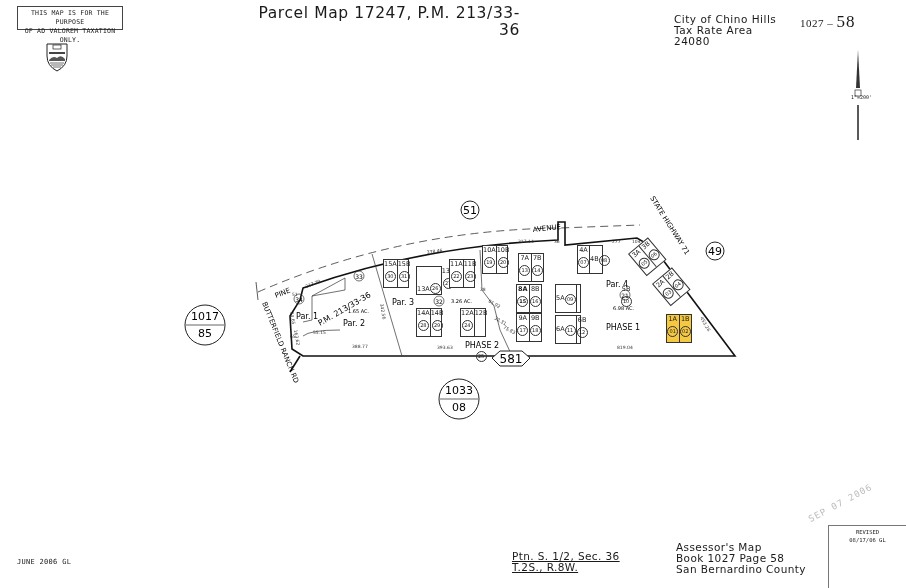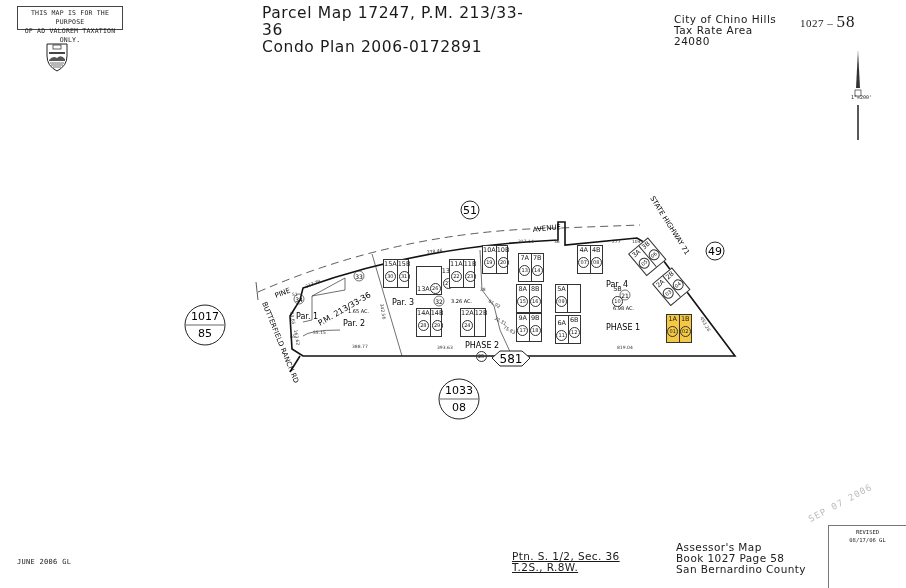--- a/index.html
+++ b/index.html
@@ -1,19 +1,19 @@
 <!DOCTYPE html>
 <html><head>
   <meta charset="utf-8">
   <style>
     html, body { margin: 0; padding: 0; background: #ffffff; }
     body { width: 906px; height: 588px; position: relative; overflow: hidden; font-family: "DejaVu Sans Mono", monospace; color: #1a1a1a; }
     .abs { position: absolute; }
     .disclaimer { left: 17px; top: 6px; width: 106px; height: 24px; border: 1px solid #444; font-size: 6.5px; line-height: 9px; text-align: center; padding-top: 2px; box-sizing: border-box; letter-spacing: 0.2px; }
-    .title { left: 250px; top: 5px; width: 270px; text-align: left; font-family: "DejaVu Sans", sans-serif; font-size: 15.5px; line-height: 17px; letter-spacing: 0.6px; margin-left: 12px; }
+    .title { left: 250px; top: 5px; width: 270px; text-align: right; font-family: "DejaVu Sans", sans-serif; font-size: 15.5px; line-height: 17px; letter-spacing: 0.6px; }
     .city { left: 674px; top: 14px; font-family: "DejaVu Sans", sans-serif; font-size: 10.5px; line-height: 11px; letter-spacing: 0.5px; }
     .pagenum { left: 800px; top: 12px; font-family: Liberation Serif, serif; font-size: 11px; letter-spacing: 0.5px; text-align: right; }
     .pagenum .big { font-size: 17px; letter-spacing: 1px; }
     .scale { left: 851px; top: 94px; font-size: 5px; }
     .june { left: 17px; top: 558px; font-size: 7px; letter-spacing: 0.3px; }
     .ptn { left: 512px; top: 551px; font-family: "DejaVu Sans", sans-serif; font-size: 10.5px; line-height: 11px; letter-spacing: 0.4px; text-decoration: underline; }
     .assessor { left: 676px; top: 542px; font-family: "DejaVu Sans", sans-serif; font-size: 10.5px; line-height: 11px; letter-spacing: 0.4px; }
     .revised { left: 828px; top: 525px; width: 78px; height: 63px; border-left: 1px solid #777; border-top: 1px solid #777; font-size: 5.5px; line-height: 8px; text-align: center; padding-top: 2px; box-sizing: border-box; }
     .stamp { left: 805px; top: 498px; font-size: 9px; color: #bbb; transform: rotate(-28deg); letter-spacing: 1px; }
     svg text { font-family: "DejaVu Sans", sans-serif; }
@@ -29,21 +29,20 @@
 <svg class="abs" style="left:44px;top:42px" width="26" height="30" viewBox="0 0 26 30">
   <path d="M3 2 L23 2 L23 14 Q23 24 13 29 Q3 24 3 14 Z" fill="#fff" stroke="#222" stroke-width="1"></path>
   <rect x="9" y="3" width="8" height="4" fill="none" stroke="#222" stroke-width="0.7"></rect>
   <rect x="5" y="10" width="16" height="2" fill="#444"></rect>
   <path d="M5 18 Q9 13 13 16 Q17 12 21 17 L21 19 L5 19 Z" fill="#555"></path>
   <path d="M6 21 L20 21 M7 23 L19 23 M9 25 L17 25" stroke="#333" stroke-width="0.7"></path>
 </svg>
 
 <div class="abs title">
   <div>Parcel Map 17247, P.M. 213/33-36</div>
-  <div>Condo Plan 2006-0172891</div>
 </div>
 
 <div class="abs city">
   <div>City of Chino Hills</div>
   <div>Tax Rate Area</div>
   <div>24080</div>
 </div>
 
 <div class="abs pagenum">
   <span>1027 –</span>
@@ -210,21 +209,21 @@
       <div style="flex: 1 1 0%; display: flex; flex-direction: column; align-items: center; font-size: 6.5px; line-height: 9px; border-right: 1px solid rgb(51, 51, 51);">
         <span>7A</span>
         <span style="width: 9px; height: 9px; border: 1px solid rgb(51, 51, 51); border-radius: 50%; font-size: 5px; line-height: 9px; text-align: center; margin-top: 2px;">13</span>
       </div>
       <div style="flex: 1 1 0%; display: flex; flex-direction: column; align-items: center; font-size: 6.5px; line-height: 9px;">
         <span>7B</span>
         <span style="width: 9px; height: 9px; border: 1px solid rgb(51, 51, 51); border-radius: 50%; font-size: 5px; line-height: 9px; text-align: center; margin-top: 2px;">14</span>
       </div>
     </div>
     <div style="position: absolute; left: 516px; top: 284px; width: 24px; height: 27px; border: 1px solid rgb(51, 51, 51); display: flex; font-family: &quot;DejaVu Sans&quot;, sans-serif; background: rgb(255, 255, 255);">
-      <div style="flex: 1 1 0%; display: flex; flex-direction: column; align-items: center; font-size: 6.5px; line-height: 9px; border-right: 1px solid rgb(51, 51, 51);">
+      <div style="flex: 1 1 0%; display: flex; flex-direction: column; align-items: center; font-size: 6.5px; line-height: 9px; border-right: 1px solid rgb(51, 51, 51); font-weight: bold;">
         <span>8A</span>
         <span style="width: 9px; height: 9px; border: 1px solid rgb(51, 51, 51); border-radius: 50%; font-size: 5px; line-height: 9px; text-align: center; margin-top: 2px;">15</span>
       </div>
       <div style="flex: 1 1 0%; display: flex; flex-direction: column; align-items: center; font-size: 6.5px; line-height: 9px;">
         <span>8B</span>
         <span style="width: 9px; height: 9px; border: 1px solid rgb(51, 51, 51); border-radius: 50%; font-size: 5px; line-height: 9px; text-align: center; margin-top: 2px;">16</span>
       </div>
     </div>
     <div style="position: absolute; left: 516px; top: 313px; width: 24px; height: 27px; border: 1px solid rgb(51, 51, 51); display: flex; font-family: &quot;DejaVu Sans&quot;, sans-serif; background: rgb(255, 255, 255);">
       <div style="flex: 1 1 0%; display: flex; flex-direction: column; align-items: center; font-size: 6.5px; line-height: 9px; border-right: 1px solid rgb(51, 51, 51);">
@@ -234,37 +233,37 @@
       <div style="flex: 1 1 0%; display: flex; flex-direction: column; align-items: center; font-size: 6.5px; line-height: 9px;">
         <span>9B</span>
         <span style="width: 9px; height: 9px; border: 1px solid rgb(51, 51, 51); border-radius: 50%; font-size: 5px; line-height: 9px; text-align: center; margin-top: 2px;">18</span>
       </div>
     </div>
     <div style="position: absolute; left: 577px; top: 245px; width: 24px; height: 27px; border: 1px solid rgb(51, 51, 51); display: flex; font-family: &quot;DejaVu Sans&quot;, sans-serif; background: rgb(255, 255, 255);">
       <div style="flex: 1 1 0%; display: flex; flex-direction: column; align-items: center; font-size: 6.5px; line-height: 9px; border-right: 1px solid rgb(51, 51, 51);">
         <span>4A</span>
         <span style="width: 9px; height: 9px; border: 1px solid rgb(51, 51, 51); border-radius: 50%; font-size: 5px; line-height: 9px; text-align: center; margin-top: 2px;">07</span>
       </div>
-      <div style="flex: 1 1 0%; display: flex; flex-direction: column; align-items: center; font-size: 6.5px; line-height: 9px;">
+      <div style="flex: 1 1 0%; display: flex; flex-direction: row; align-items: center; font-size: 6.5px; line-height: 9px;">
         <span>4B</span>
         <span style="width: 9px; height: 9px; border: 1px solid rgb(51, 51, 51); border-radius: 50%; font-size: 5px; line-height: 9px; text-align: center; margin-top: 2px;">08</span>
       </div>
     </div>
     <div style="position: absolute; left: 555px; top: 284px; width: 24px; height: 27px; border: 1px solid rgb(51, 51, 51); display: flex; font-family: &quot;DejaVu Sans&quot;, sans-serif; background: rgb(255, 255, 255);">
-      <div style="flex: 1 1 0%; display: flex; flex-direction: column; align-items: center; font-size: 6.5px; line-height: 9px; border-right: 1px solid rgb(51, 51, 51);">
+      <div style="flex: 1 1 0%; display: flex; flex-direction: row; align-items: center; font-size: 6.5px; line-height: 9px; border-right: 1px solid rgb(51, 51, 51);">
         <span>5A</span>
         <span style="width: 9px; height: 9px; border: 1px solid rgb(51, 51, 51); border-radius: 50%; font-size: 5px; line-height: 9px; text-align: center; margin-top: 2px;">09</span>
       </div>
       <div style="flex: 1 1 0%; display: flex; flex-direction: column; align-items: center; font-size: 6.5px; line-height: 9px; padding-left: 44px;">
         <span>5B</span>
         <span style="width: 9px; height: 9px; border: 1px solid rgb(51, 51, 51); border-radius: 50%; font-size: 5px; line-height: 9px; text-align: center; margin-top: 2px;">10</span>
       </div>
     </div>
     <div style="position: absolute; left: 555px; top: 315px; width: 24px; height: 27px; border: 1px solid rgb(51, 51, 51); display: flex; font-family: &quot;DejaVu Sans&quot;, sans-serif; background: rgb(255, 255, 255);">
-      <div style="flex: 1 1 0%; display: flex; flex-direction: column; align-items: center; font-size: 6.5px; line-height: 9px; border-right: 1px solid rgb(51, 51, 51); justify-content: center;">
+      <div style="flex: 1 1 0%; display: flex; flex-direction: row; align-items: center; font-size: 6.5px; line-height: 9px; border-right: 1px solid rgb(51, 51, 51); justify-content: center;">
         <span>6A</span>
         <span style="width: 9px; height: 9px; border: 1px solid rgb(51, 51, 51); border-radius: 50%; font-size: 5px; line-height: 9px; text-align: center; margin-top: 2px;">11</span>
       </div>
       <div style="flex: 1 1 0%; display: flex; flex-direction: column; align-items: center; font-size: 6.5px; line-height: 9px;">
         <span>6B</span>
         <span style="width: 9px; height: 9px; border: 1px solid rgb(51, 51, 51); border-radius: 50%; font-size: 5px; line-height: 9px; text-align: center; margin-top: 2px;">12</span>
       </div>
     </div>
     <div style="position: absolute; left: 666px; top: 314px; width: 24px; height: 27px; border: 1px solid rgb(51, 51, 51); display: flex; font-family: &quot;DejaVu Sans&quot;, sans-serif; background: rgb(245, 200, 66);">
       <div style="flex: 1 1 0%; display: flex; flex-direction: column; align-items: center; font-size: 6.5px; line-height: 9px; border-right: 1px solid rgb(51, 51, 51);">

